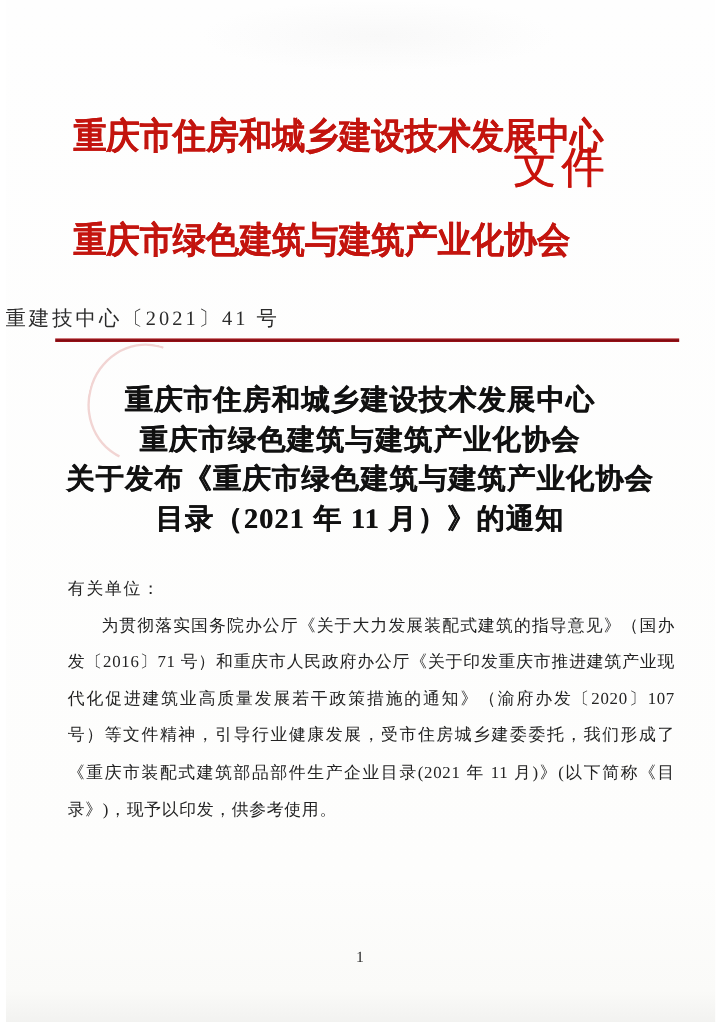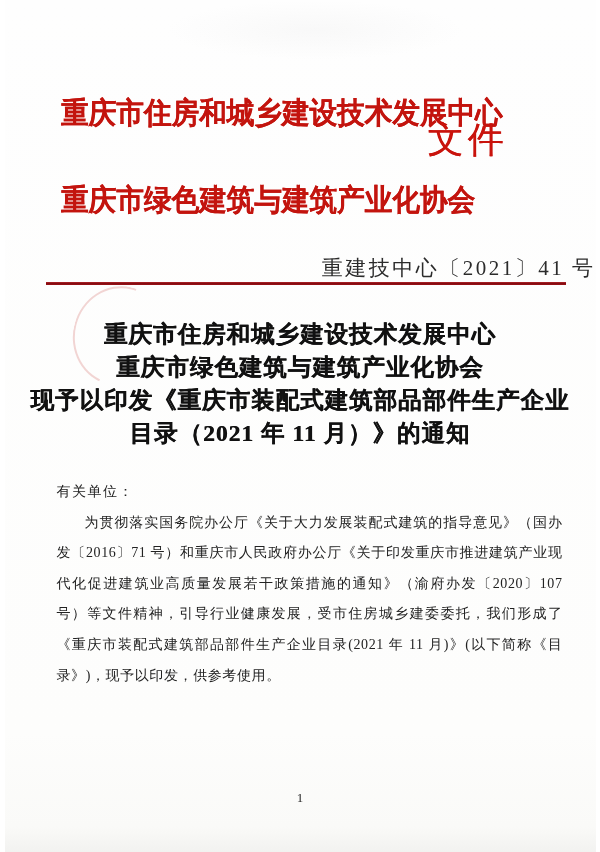--- a/index.html
+++ b/index.html
@@ -41,22 +41,22 @@
     color: #c9130c;
     letter-spacing: 4px;
     white-space: nowrap;
     text-shadow: 0.6px 0 0 #c9130c;
   }
   .doc-number {
     position: absolute;
     top: 254px;
     left: 0;
     width: 100%;
-    text-align: right;
-    font-size: 21px;
+    text-align: left;
+    font-size: 17px;
     letter-spacing: 2.5px;
     color: #2b2b2b;
   }
   .red-divider {
     position: absolute;
     top: 282px;
     left: 41px;
     width: 520px;
     height: 3px;
     border: none;
@@ -150,21 +150,21 @@
 
   <div class="doc-number">重建技中心〔2021〕41 号</div>
 
   <hr class="red-divider">
 
   <div class="seal-arc"></div>
 
   <div class="title-block">
     <div class="title-line">重庆市住房和城乡建设技术发展中心</div>
     <div class="title-line">重庆市绿色建筑与建筑产业化协会</div>
-    <div class="title-line">现予以印发《重庆市装配式建筑部品部件生产企业</div>
+    <div class="title-line">关于发布《重庆市绿色建筑与建筑产业化协会</div>
     <div class="title-line">目录（2021 年 11 月）》的通知</div>
   </div>
 
   <div class="body-block">
     <div class="salutation">有关单位：</div>
     <p class="body-paragraph">为贯彻落实国务院办公厅《关于大力发展装配式建筑的指导意见》（国办发〔2016〕71 号）和重庆市人民政府办公厅《关于印发重庆市推进建筑产业现代化促进建筑业高质量发展若干政策措施的通知》（渝府办发〔2020〕107 号）等文件精神，引导行业健康发展，受市住房城乡建委委托，我们形成了《重庆市装配式建筑部品部件生产企业目录(2021 年 11 月)》(以下简称《目录》)，现予以印发，供参考使用。</p>
   </div>
 
   <div class="page-number">1</div>
 

